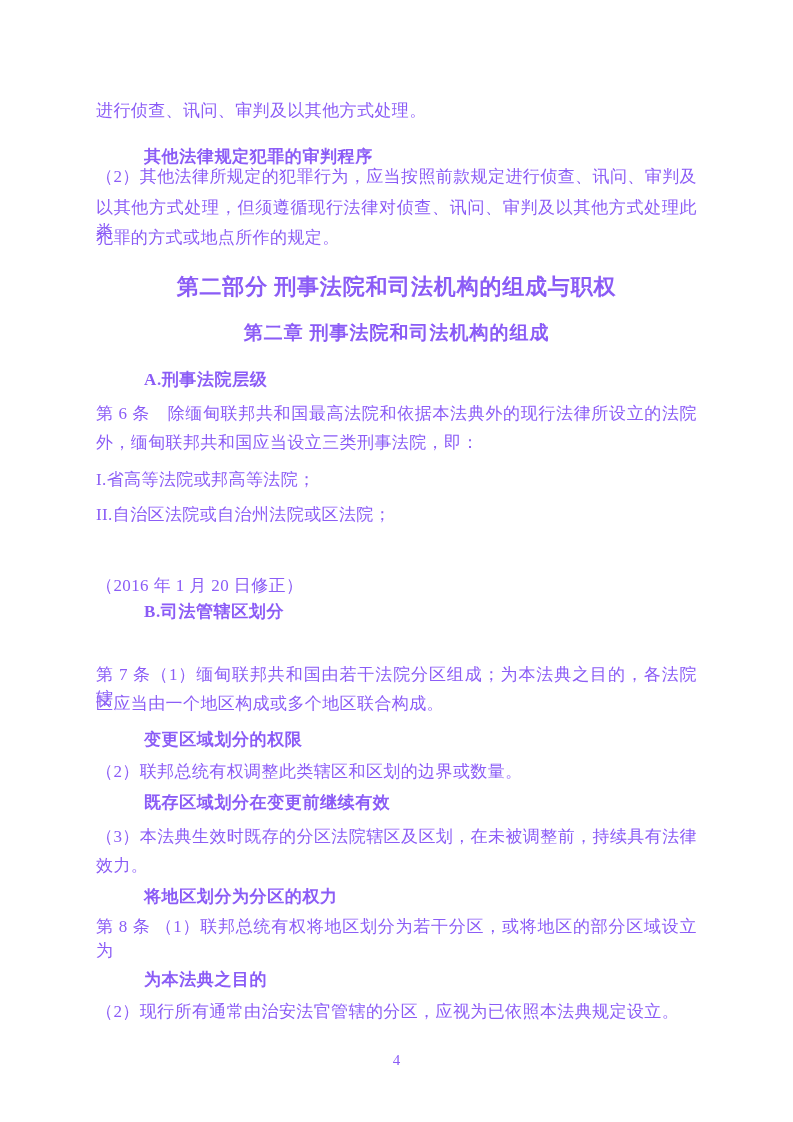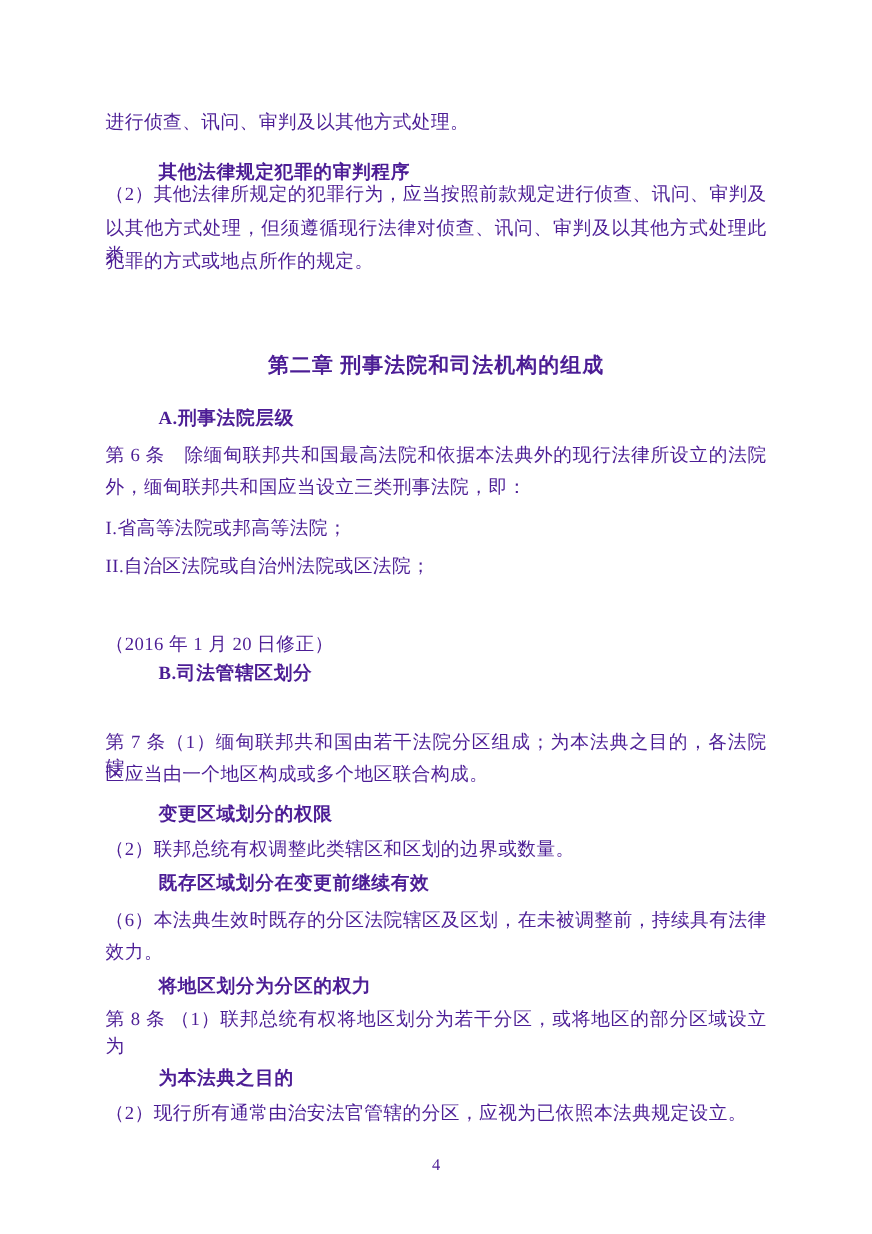--- a/index.html
+++ b/index.html
@@ -7,21 +7,21 @@
     margin: 0;
     padding: 0;
     background: #ffffff;
   }
   .page {
     position: relative;
     width: 793px;
     height: 1122px;
     margin: 0 auto;
     background: #ffffff;
-    color: #4c1d95;
+    color: #8b5cf6;
     font-family: "Liberation Serif", "DejaVu Serif", serif;
     overflow: hidden;
   }
   
   .ln {
     position: absolute;
     left: 96px;
     right: 96px;
     font-size: 17px;
     line-height: 24px;
@@ -68,38 +68,39 @@
 <body>
 
 <div class="page">
 
   <div class="ln" style="top:99px">进行侦查、讯问、审判及以其他方式处理。</div>
   <div class="ln b" style="top:145px">其他法律规定犯罪的审判程序</div>
   <div class="ln stretch" style="top:165px">（2）其他法律所规定的犯罪行为，应当按照前款规定进行侦查、讯问、审判及</div>
   <div class="ln stretch" style="top:196px">以其他方式处理，但须遵循现行法律对侦查、讯问、审判及以其他方式处理此类</div>
   <div class="ln" style="top:226px">犯罪的方式或地点所作的规定。</div>
 
+  <div class="ln title" style="top:272px">第二部分 刑事法院和司法机构的组成与职权</div>
   <div class="ln chapter" style="top:319px">第二章 刑事法院和司法机构的组成</div>
 
   <div class="ln b" style="top:368px">A.刑事法院层级</div>
   <div class="ln stretch" style="top:402px">第 6 条　除缅甸联邦共和国最高法院和依据本法典外的现行法律所设立的法院</div>
   <div class="ln" style="top:431px">外，缅甸联邦共和国应当设立三类刑事法院，即：</div>
   <div class="ln" style="top:468px">I.省高等法院或邦高等法院；</div>
   <div class="ln" style="top:503px">II.自治区法院或自治州法院或区法院；</div>
   <div class="ln" style="top:574px">（2016 年 1 月 20 日修正）</div>
 
   <div class="ln b" style="top:600px">B.司法管辖区划分</div>
   <div class="ln stretch" style="top:663px">第 7 条（1）缅甸联邦共和国由若干法院分区组成；为本法典之目的，各法院辖</div>
   <div class="ln" style="top:692px">区应当由一个地区构成或多个地区联合构成。</div>
 
   <div class="ln b" style="top:728px">变更区域划分的权限</div>
   <div class="ln" style="top:760px">（2）联邦总统有权调整此类辖区和区划的边界或数量。</div>
 
   <div class="ln b" style="top:791px">既存区域划分在变更前继续有效</div>
-  <div class="ln stretch" style="top:825px">（6）本法典生效时既存的分区法院辖区及区划，在未被调整前，持续具有法律</div>
+  <div class="ln stretch" style="top:825px">（3）本法典生效时既存的分区法院辖区及区划，在未被调整前，持续具有法律</div>
   <div class="ln" style="top:854px">效力。</div>
 
   <div class="ln b" style="top:885px">将地区划分为分区的权力</div>
   <div class="ln stretch" style="top:915px">第 8 条 （1）联邦总统有权将地区划分为若干分区，或将地区的部分区域设立为</div>
 
   <div class="ln b" style="top:968px">为本法典之目的</div>
   <div class="ln" style="top:1000px">（2）现行所有通常由治安法官管辖的分区，应视为已依照本法典规定设立。</div>
 
   <div class="ln pgnum" style="top:1048px">4</div>
 

